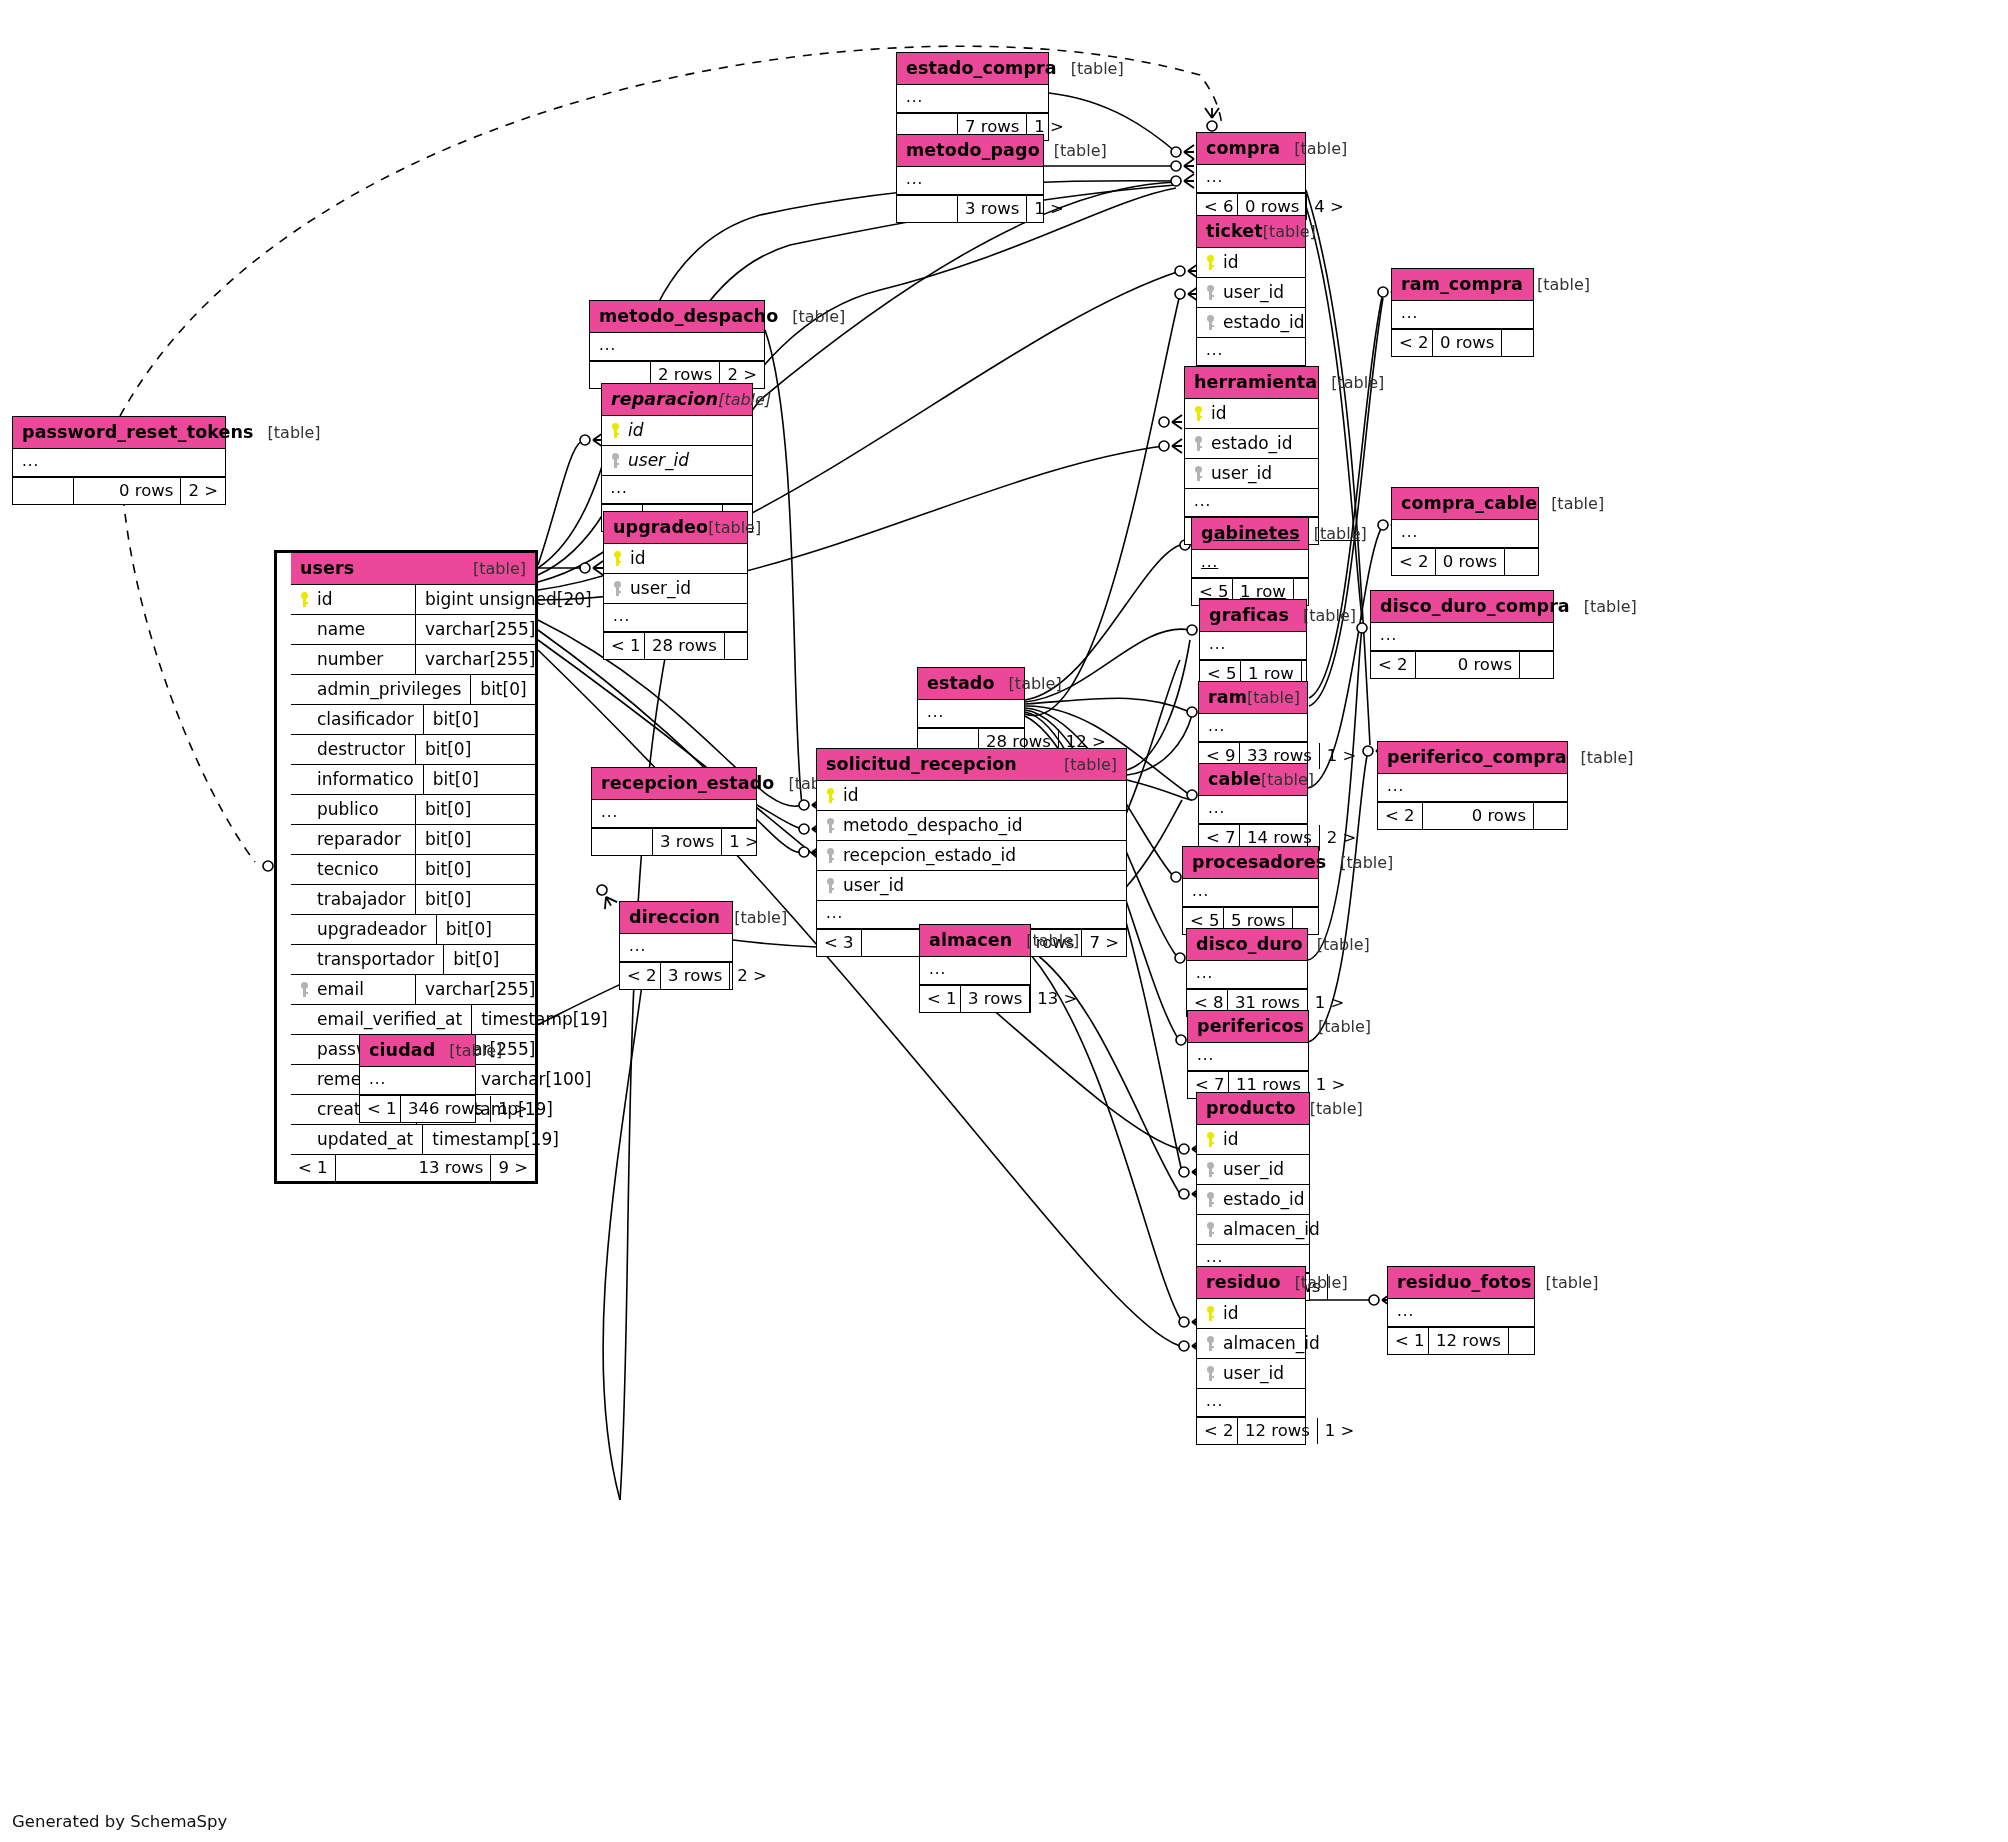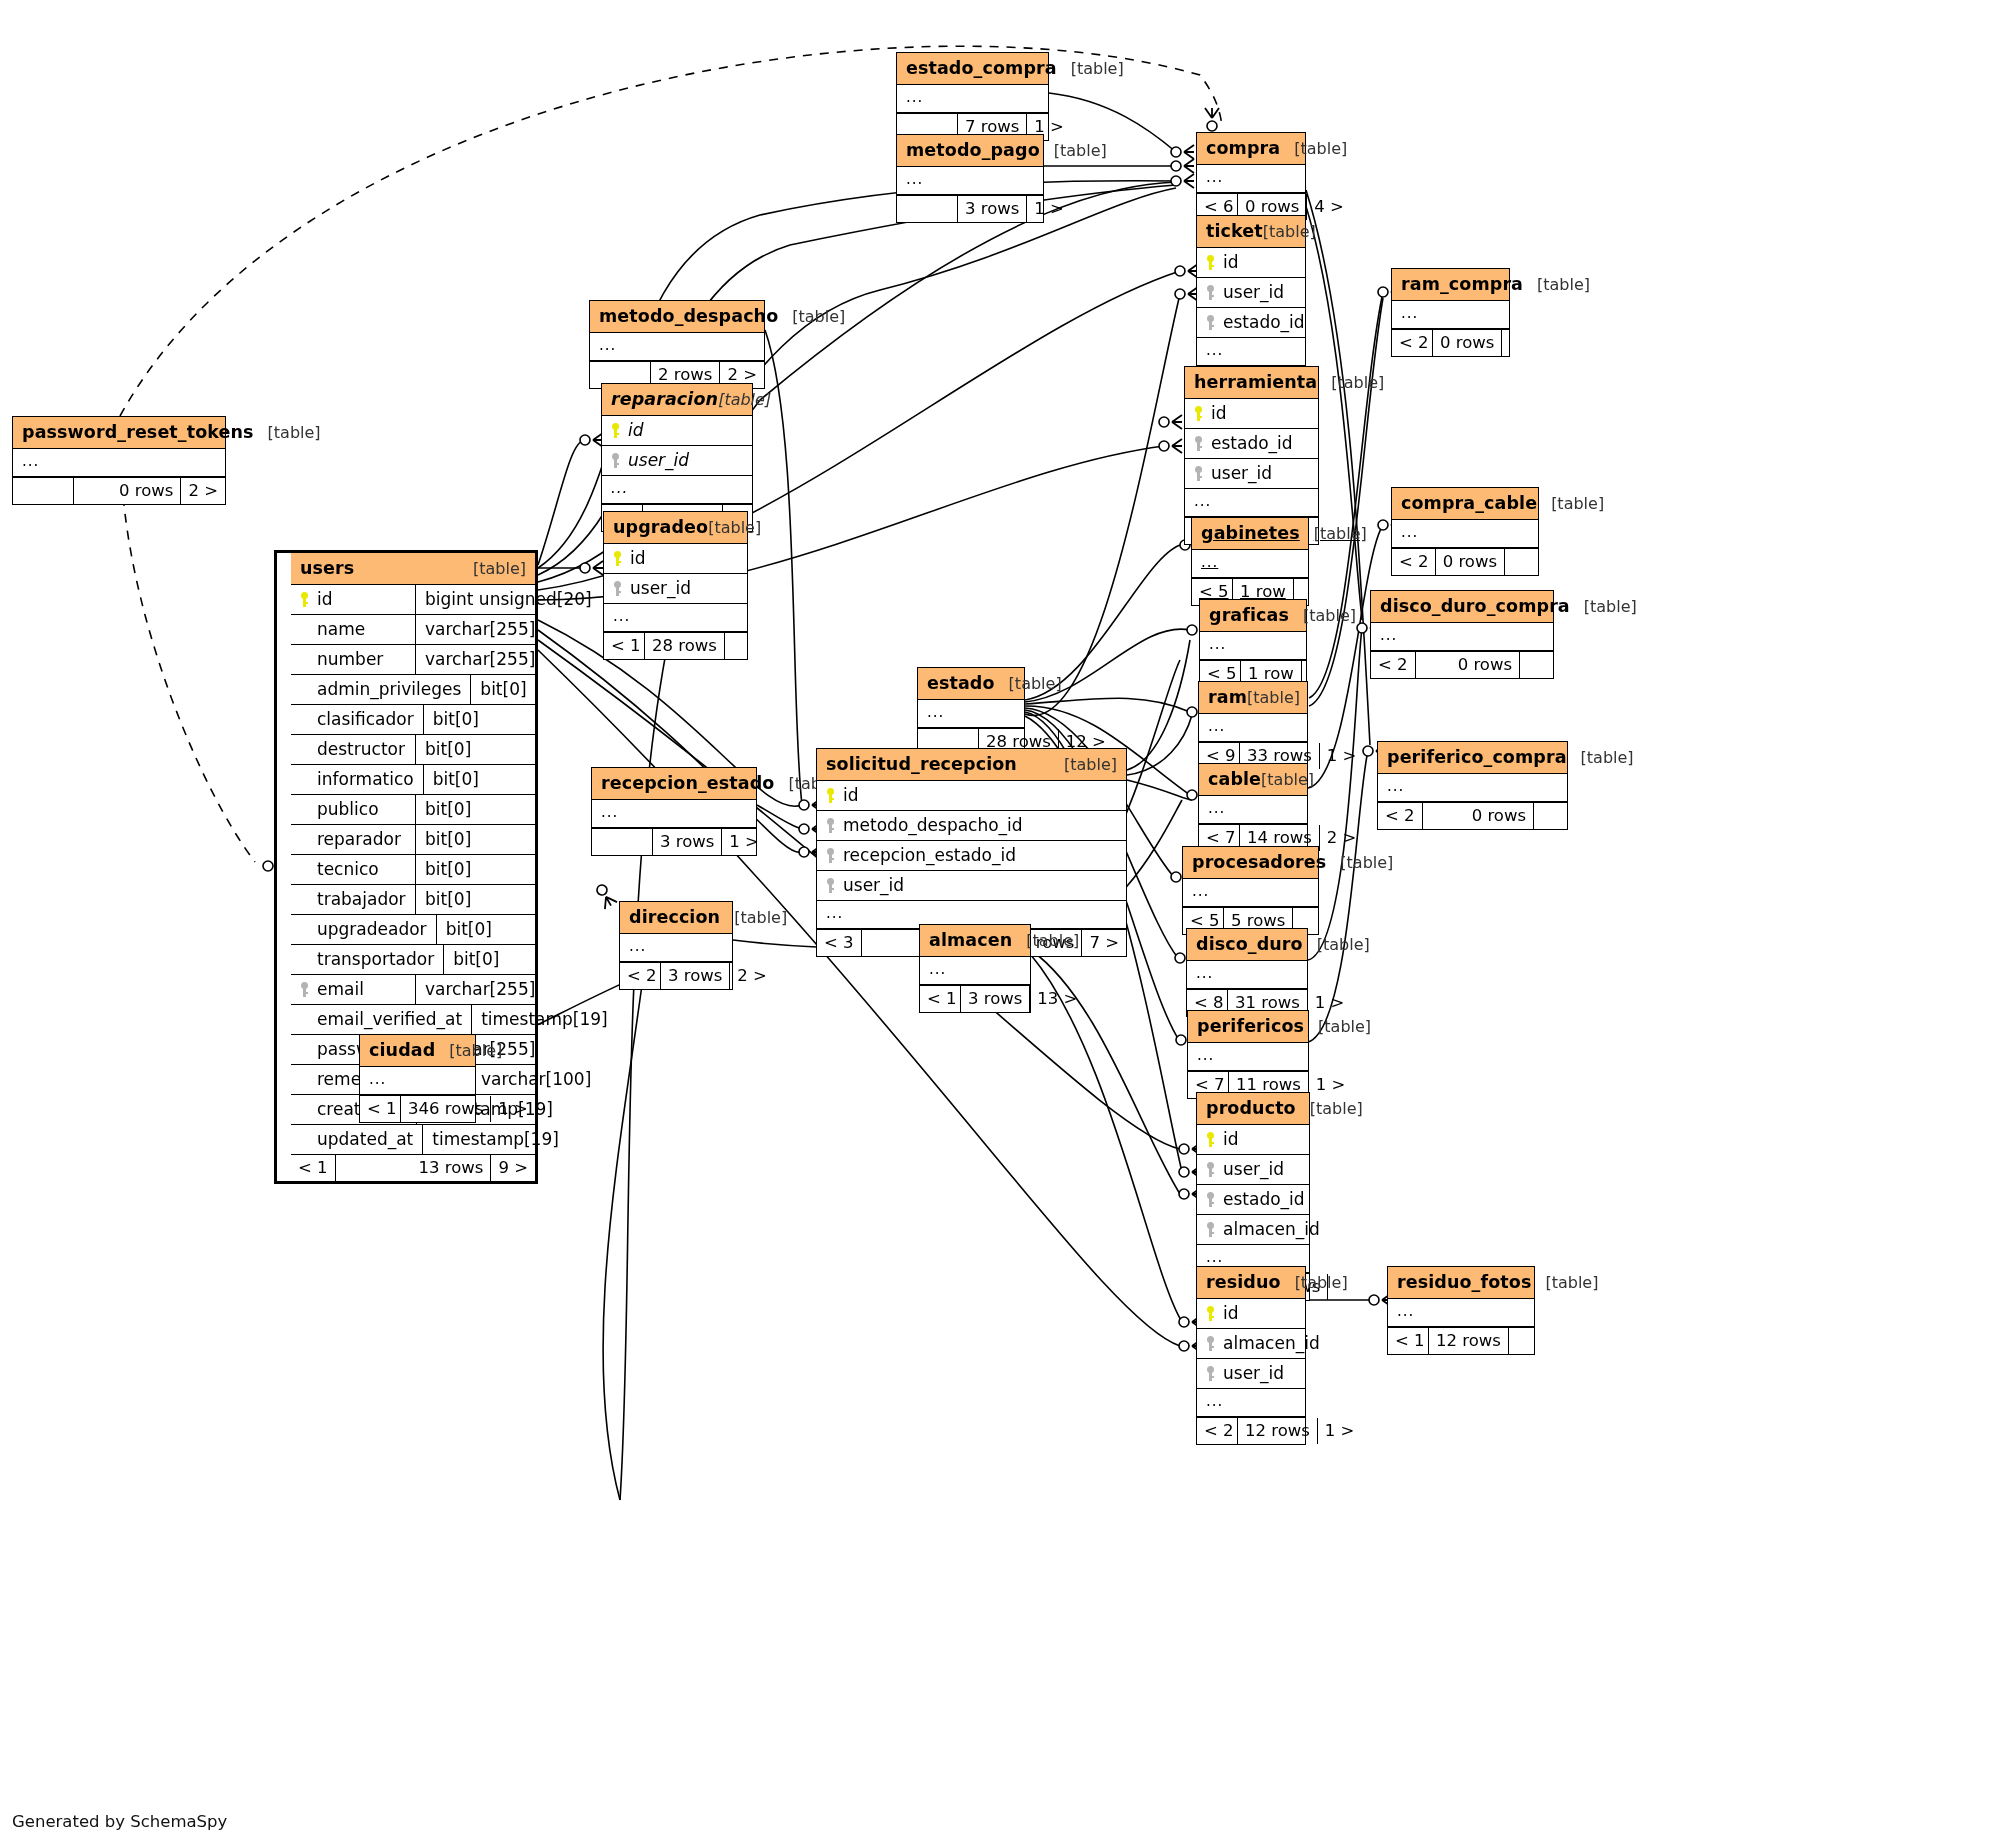--- a/index.html
+++ b/index.html
@@ -20,21 +20,21 @@
   .tbl {
     position: absolute;
     border: 1px solid #000;
     background: #ffffff;
     box-sizing: border-box;
     font-size: 17px;
     color: #000;
   }
   .tbl.thick { border-width: 3px; }
   .thead {
-    background: #fdba74;
+    background: #ec4899;
     border-bottom: 1px solid #000;
     padding: 5px 9px 6px 9px;
     display: flex;
     align-items: baseline;
     white-space: nowrap;
   }
   .thead.wide { justify-content: space-between; }
   .tname {
     font-weight: bold;
     font-size: 17.5px;
@@ -677,21 +677,21 @@
         <span class="tname">residuo_fotos</span>
         <span class="ttag">[table]</span>
       </div>
       <div class="row ellipsis">...</div>
       <div class="foot">
         <div class="fl" style="min-width:40px">&lt; 1</div>
         <div class="fm nor">12 rows</div>
         <div class="fr" style="border-left:1px solid #000"></div>
       </div>
     </div>
-    <div class="tbl" style="left: 1391px; top: 268px; width: 119px;">
+    <div class="tbl" style="left: 1391px; top: 268px; width: 143px;">
       <div class="thead">
         <span class="tname">ram_compra</span>
         <span class="ttag">[table]</span>
       </div>
       <div class="row ellipsis">...</div>
       <div class="foot">
         <div class="fl" style="min-width:40px">&lt; 2</div>
         <div class="fm nor">0 rows</div>
         <div class="fr" style="border-left:1px solid #000"></div>
       </div>

